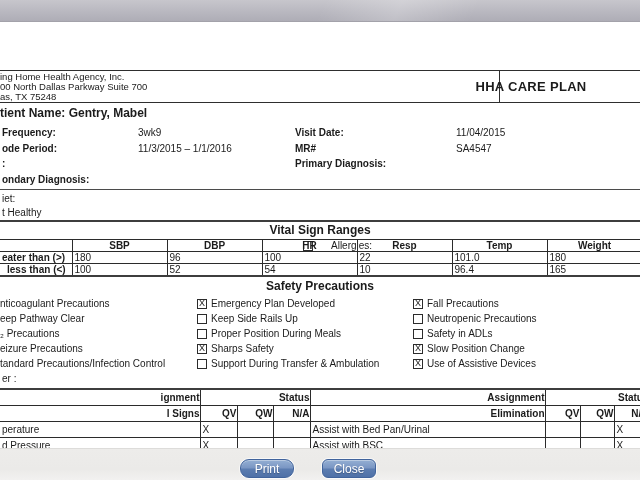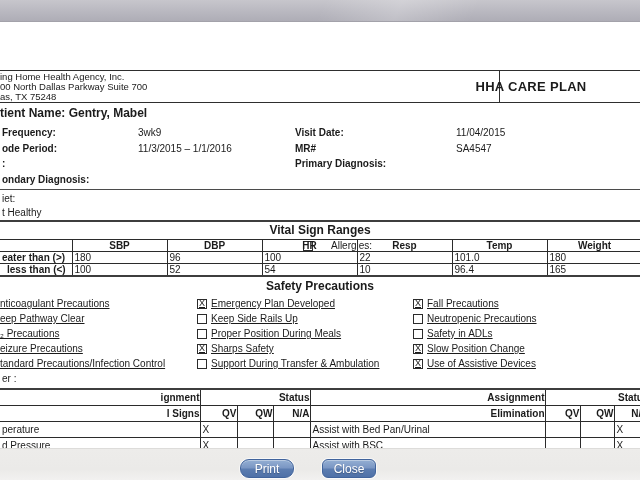--- a/index.html
+++ b/index.html
@@ -48,21 +48,21 @@
   table { border-collapse:collapse; table-layout:fixed; }
   td, th { border:1px solid #2b2b2b; font-size:10px; line-height:11px; overflow:hidden; white-space:nowrap; }
   td:first-child, th:first-child { border-left:none; }
 
   .vital-table { position:absolute; top:217px; left:0; width:642px; border-bottom:2px solid #3d3d3d; }
   .vital-table th { height:12px; font-weight:bold; text-align:center; padding:0; }
   .vital-table td { height:12px; padding:0 0 0 2px; text-align:left; }
   .vital-table td.rowlbl { font-weight:bold;margin-left:16px; }
   .vital-table td.rowlbl.indent { padding-left:7px; }
 
-  .safety-col { position:absolute; top:274px; font-size:10px;text-decoration:underline; }
+  .safety-col { position:absolute; top:274px; font-size:10px; }
   .safety-col .item { height:15px; display:flex; align-items:center; gap:4px; }
   .sc1 { left:0; width:195px; }
   .sc2 { left:197px; width:214px; }
   .sc3 { left:413px; width:227px; }
 
   .other-line { position:absolute; top:351px; left:2px; font-size:10px; }
 
   .assign-table { position:absolute; top:366px; left:0; width:649px; border-top:2px solid #3d3d3d; }
   .assign-table th { font-weight:bold; padding:0 0 0 2px; text-align:right; }
   .assign-table th.ctr { text-align:right; padding:0; }

